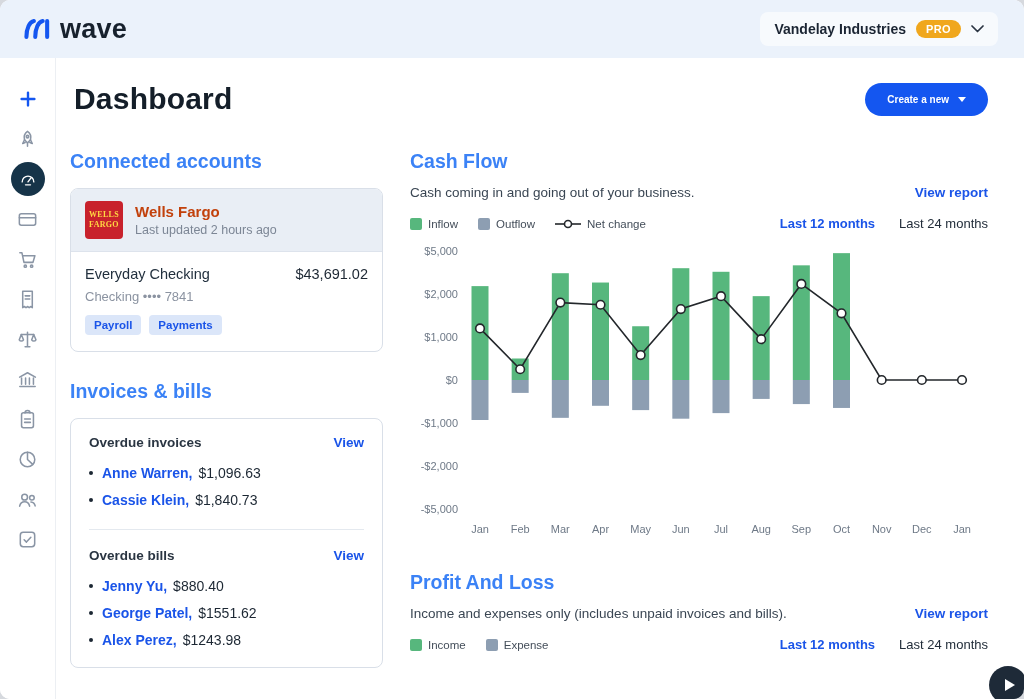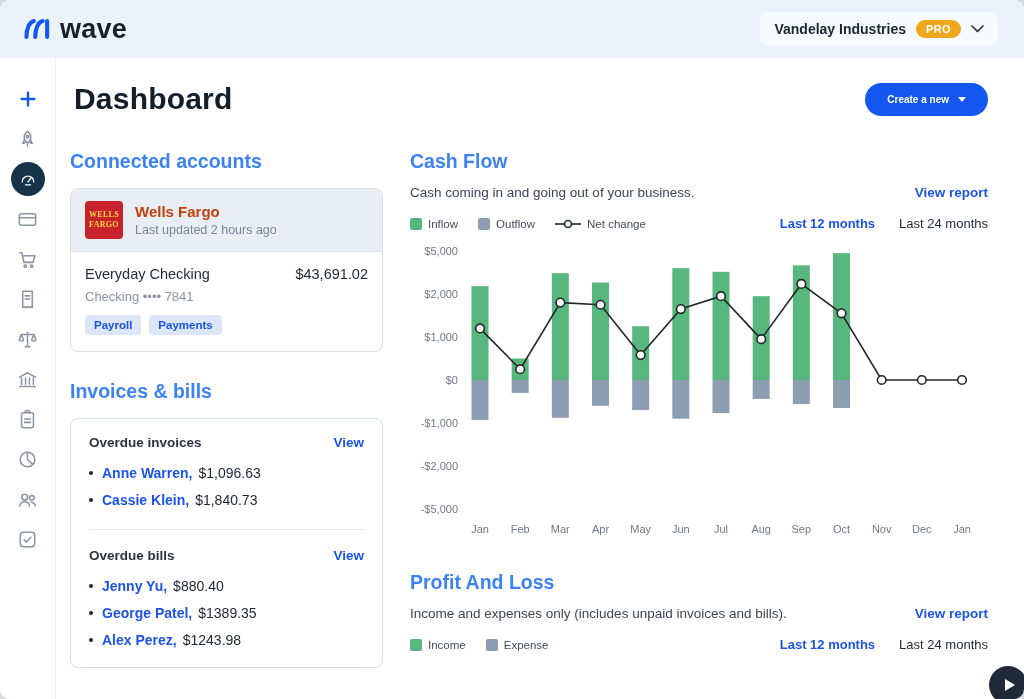--- a/index.html
+++ b/index.html
@@ -255,21 +255,21 @@
               </div>
               <ul class="inv-list">
                 <li>
                   <span class="dot"></span>
                   <span class="inv-name">Jenny Yu,</span>
                   <span class="inv-amt">$880.40</span>
                 </li>
                 <li>
                   <span class="dot"></span>
                   <span class="inv-name">George Patel,</span>
-                  <span class="inv-amt">$1389.35</span>
+                  <span class="inv-amt">$1551.62</span>
                 </li>
                 <li>
                   <span class="dot"></span>
                   <span class="inv-name">Alex Perez,</span>
                   <span class="inv-amt">$1243.98</span>
                 </li>
               </ul>
             </div>
           </div>
         </section>

